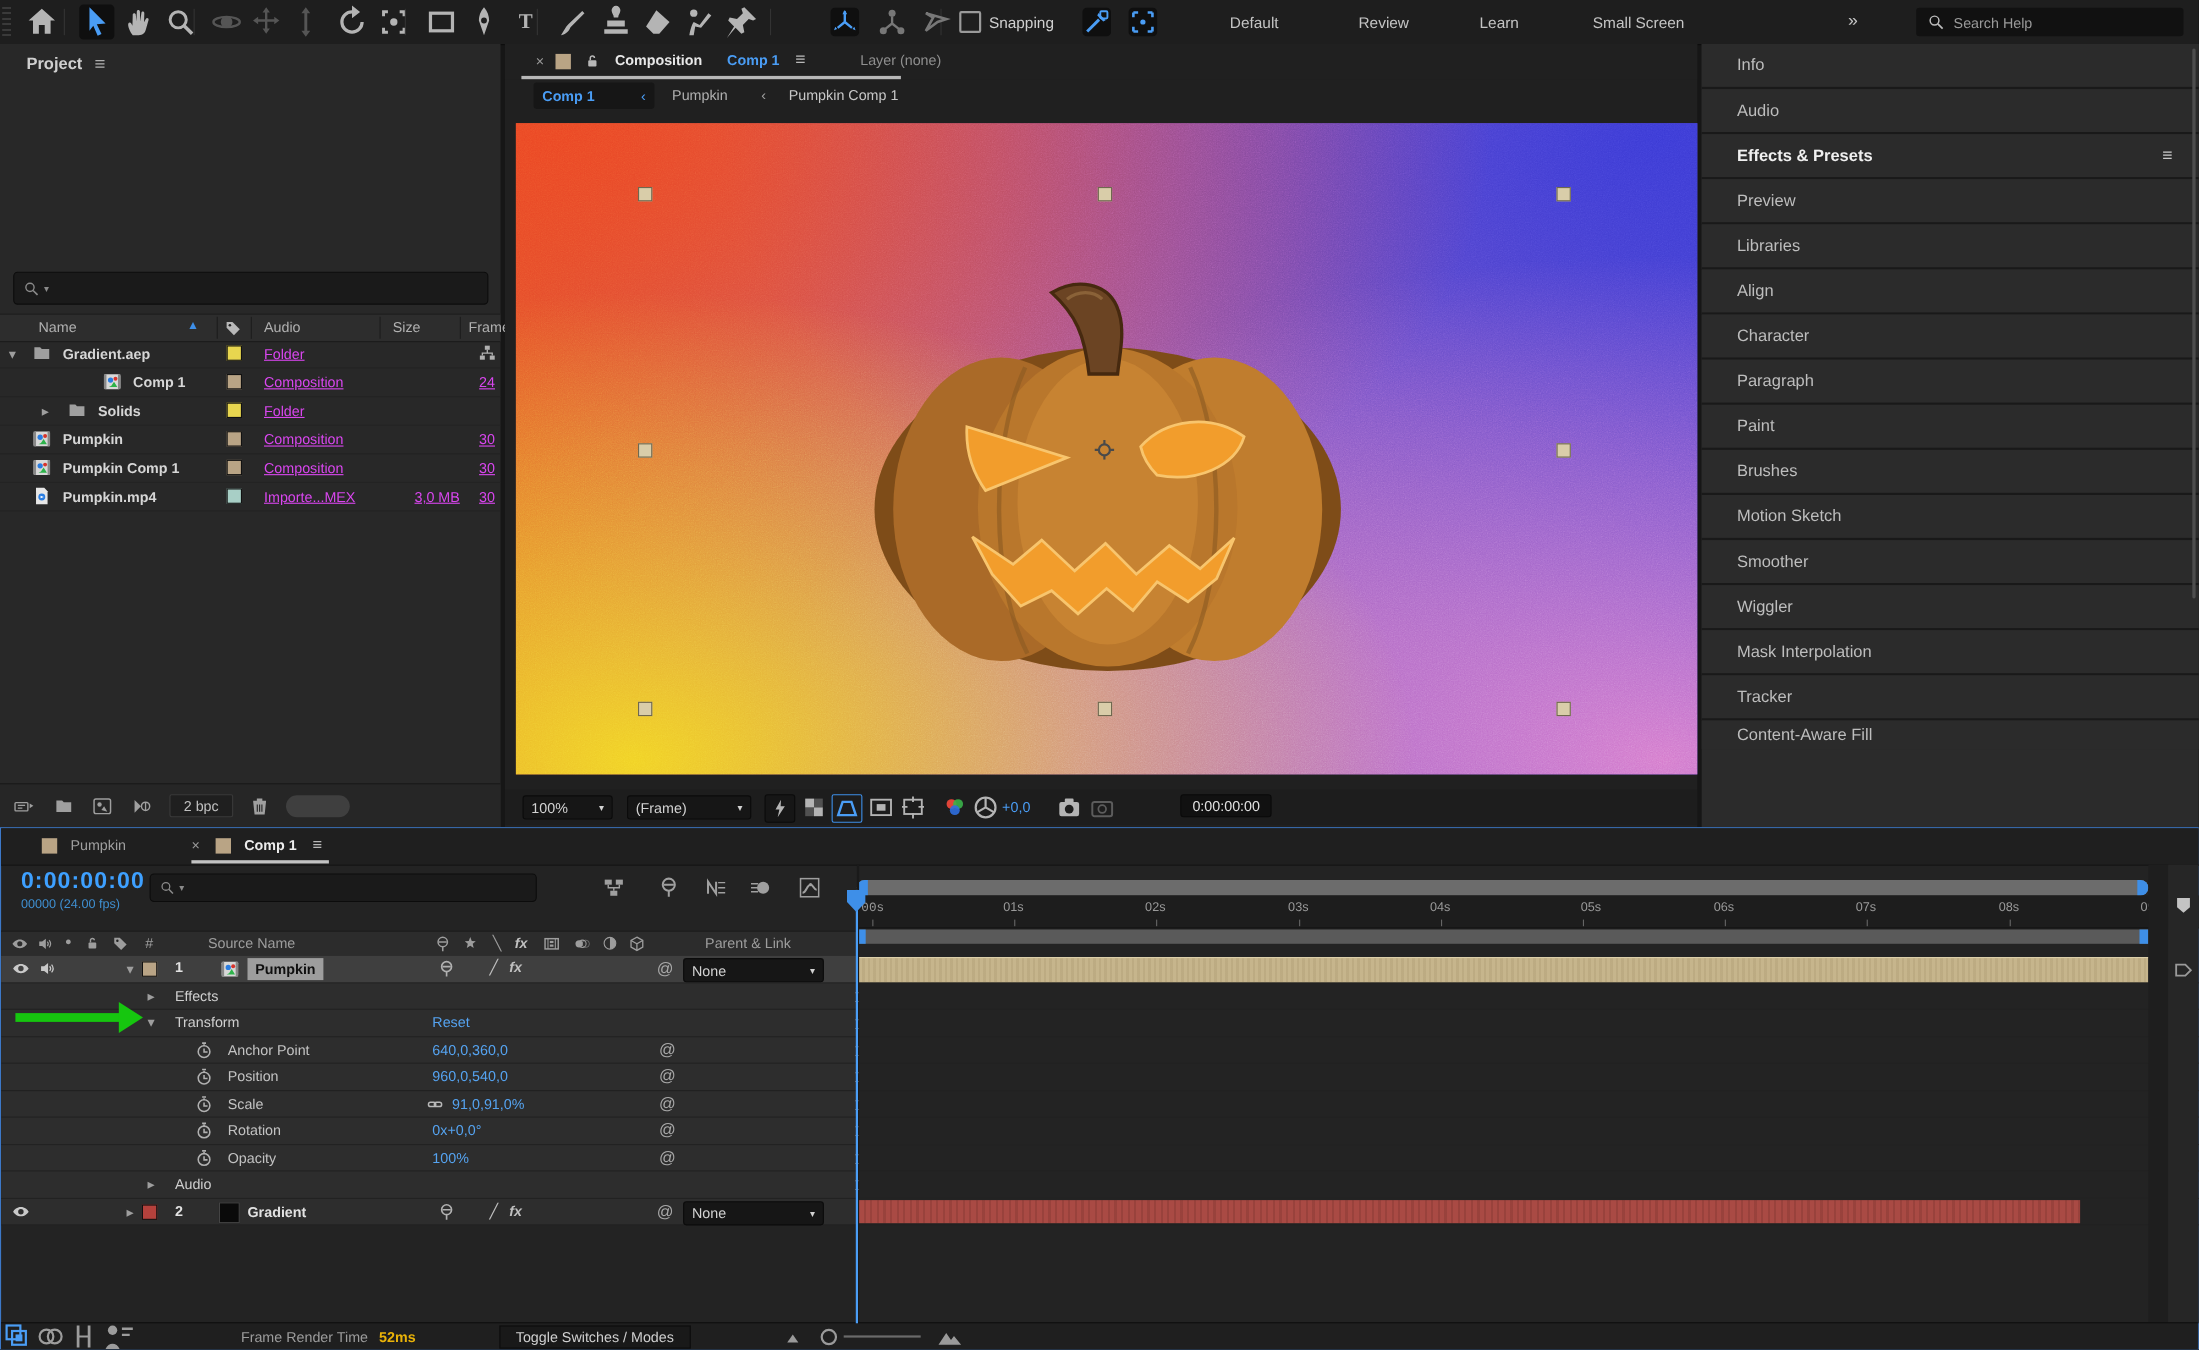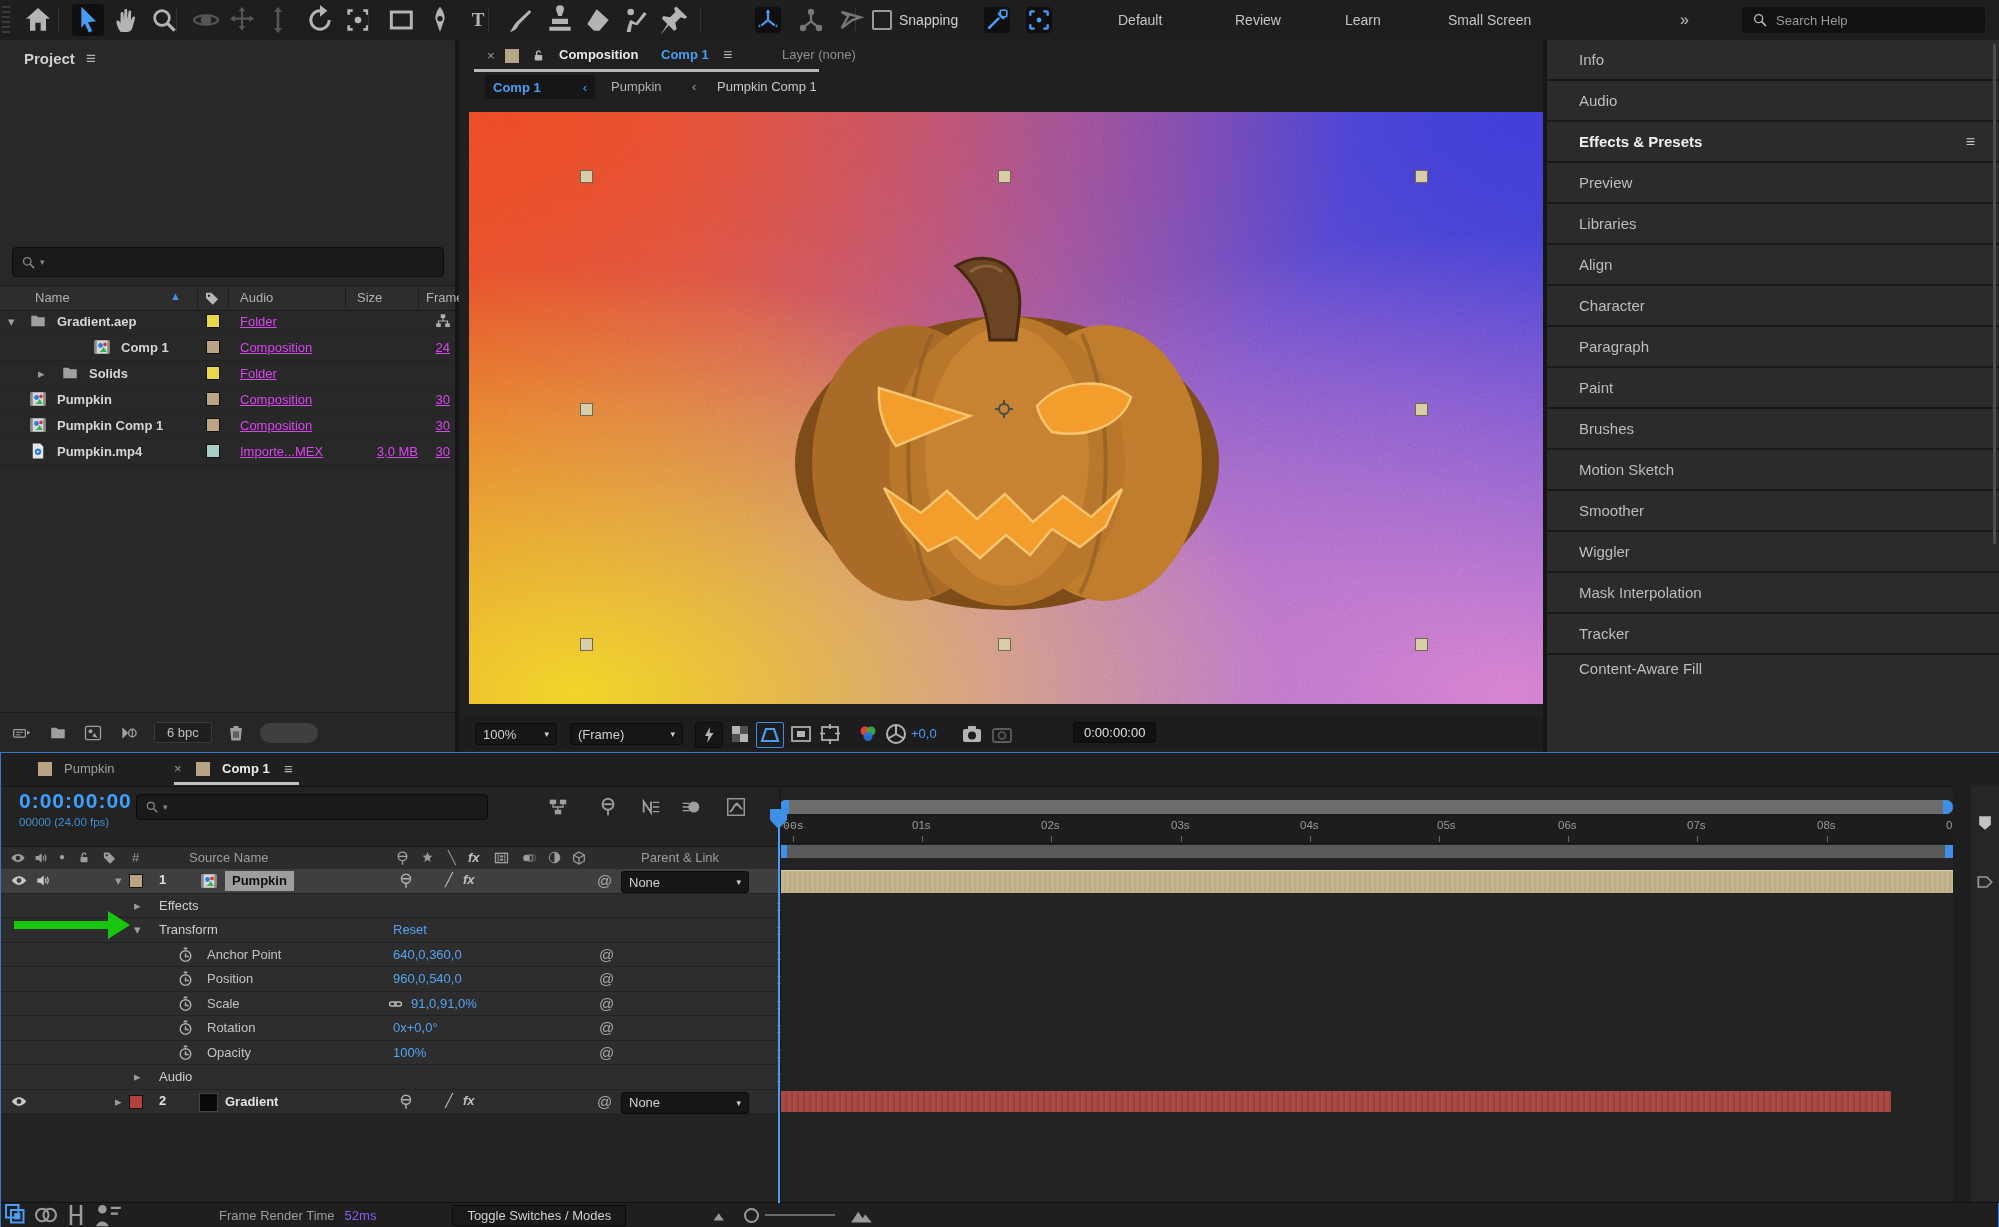--- a/index.html
+++ b/index.html
@@ -432,21 +432,21 @@
             <path d="M11 16l3-4 3.5 6z"></path>
           </svg>
         </span>
       <span style="width:22px;height:20px;">
           <svg class="ic" style="width:100%;height:100%" viewBox="0 0 24 24">
             <path d="M4 5l7 7-7 7z"></path>
             <circle cx="16" cy="12" r="4.5" fill="none" stroke="currentColor" stroke-width="1.6"></circle>
             <path d="M16 7.5v9" stroke="currentColor" stroke-width="1.4"></path>
           </svg>
         </span>
-      <span class="bpcbox">6 bpc</span>
+      <span class="bpcbox">2 bpc</span>
       <span style="width:20px;height:20px;">
           <svg class="ic" style="width:100%;height:100%" viewBox="0 0 24 24">
             <path d="M5 7h14l-1.5 14h-11zM9 3.5h6V6h4v1.5H5V6h4z"></path>
             <path d="M9.5 10v8M12 10v8M14.5 10v8" stroke="#2a2a2a" stroke-width="1.3"></path>
           </svg>
         </span>
       <span class="pill"></span>
     </div>
   </div>
 
@@ -1023,21 +1023,21 @@
           </svg>
         </span>
       <span class="ctr" style="width:34px;">
           <svg class="ic" style="width:100%;height:100%" viewBox="0 0 24 24">
             <circle cx="8" cy="8" r="3"></circle>
             <path d="M3.5 20c1.8-4.5 7.2-4.5 9 0z"></path>
             <path d="M14 7h7M14 11h5" stroke="currentColor" stroke-width="1.5"></path>
           </svg>
         </span>
       <span style="margin-left:94px;">Frame Render Time</span>
-      <span style="margin-left:10px;color:#8b5cf6;font-weight:normal;">52ms</span>
+      <span style="margin-left:10px;color:#eab308;font-weight:bold;">52ms</span>
       <span class="togglebox" style="margin-left:76px;">Toggle Switches / Modes</span>
       <span class="ctr" style="margin-left:84px;width:22px;color:#9a9a9a;">
           <svg class="ic" style="width:100%;height:100%" viewBox="0 0 24 24">
             <path d="M4 18l5.5-8 5.5 8z"></path>
           </svg>
         </span>
       <span class="knob" style="margin-left:12px;"></span>
       <span class="track" style="margin-left:6px;"></span>
       <span class="ctr" style="margin-left:14px;width:26px;color:#9a9a9a;">
           <svg class="ic" style="width:100%;height:100%" viewBox="0 0 24 24">

